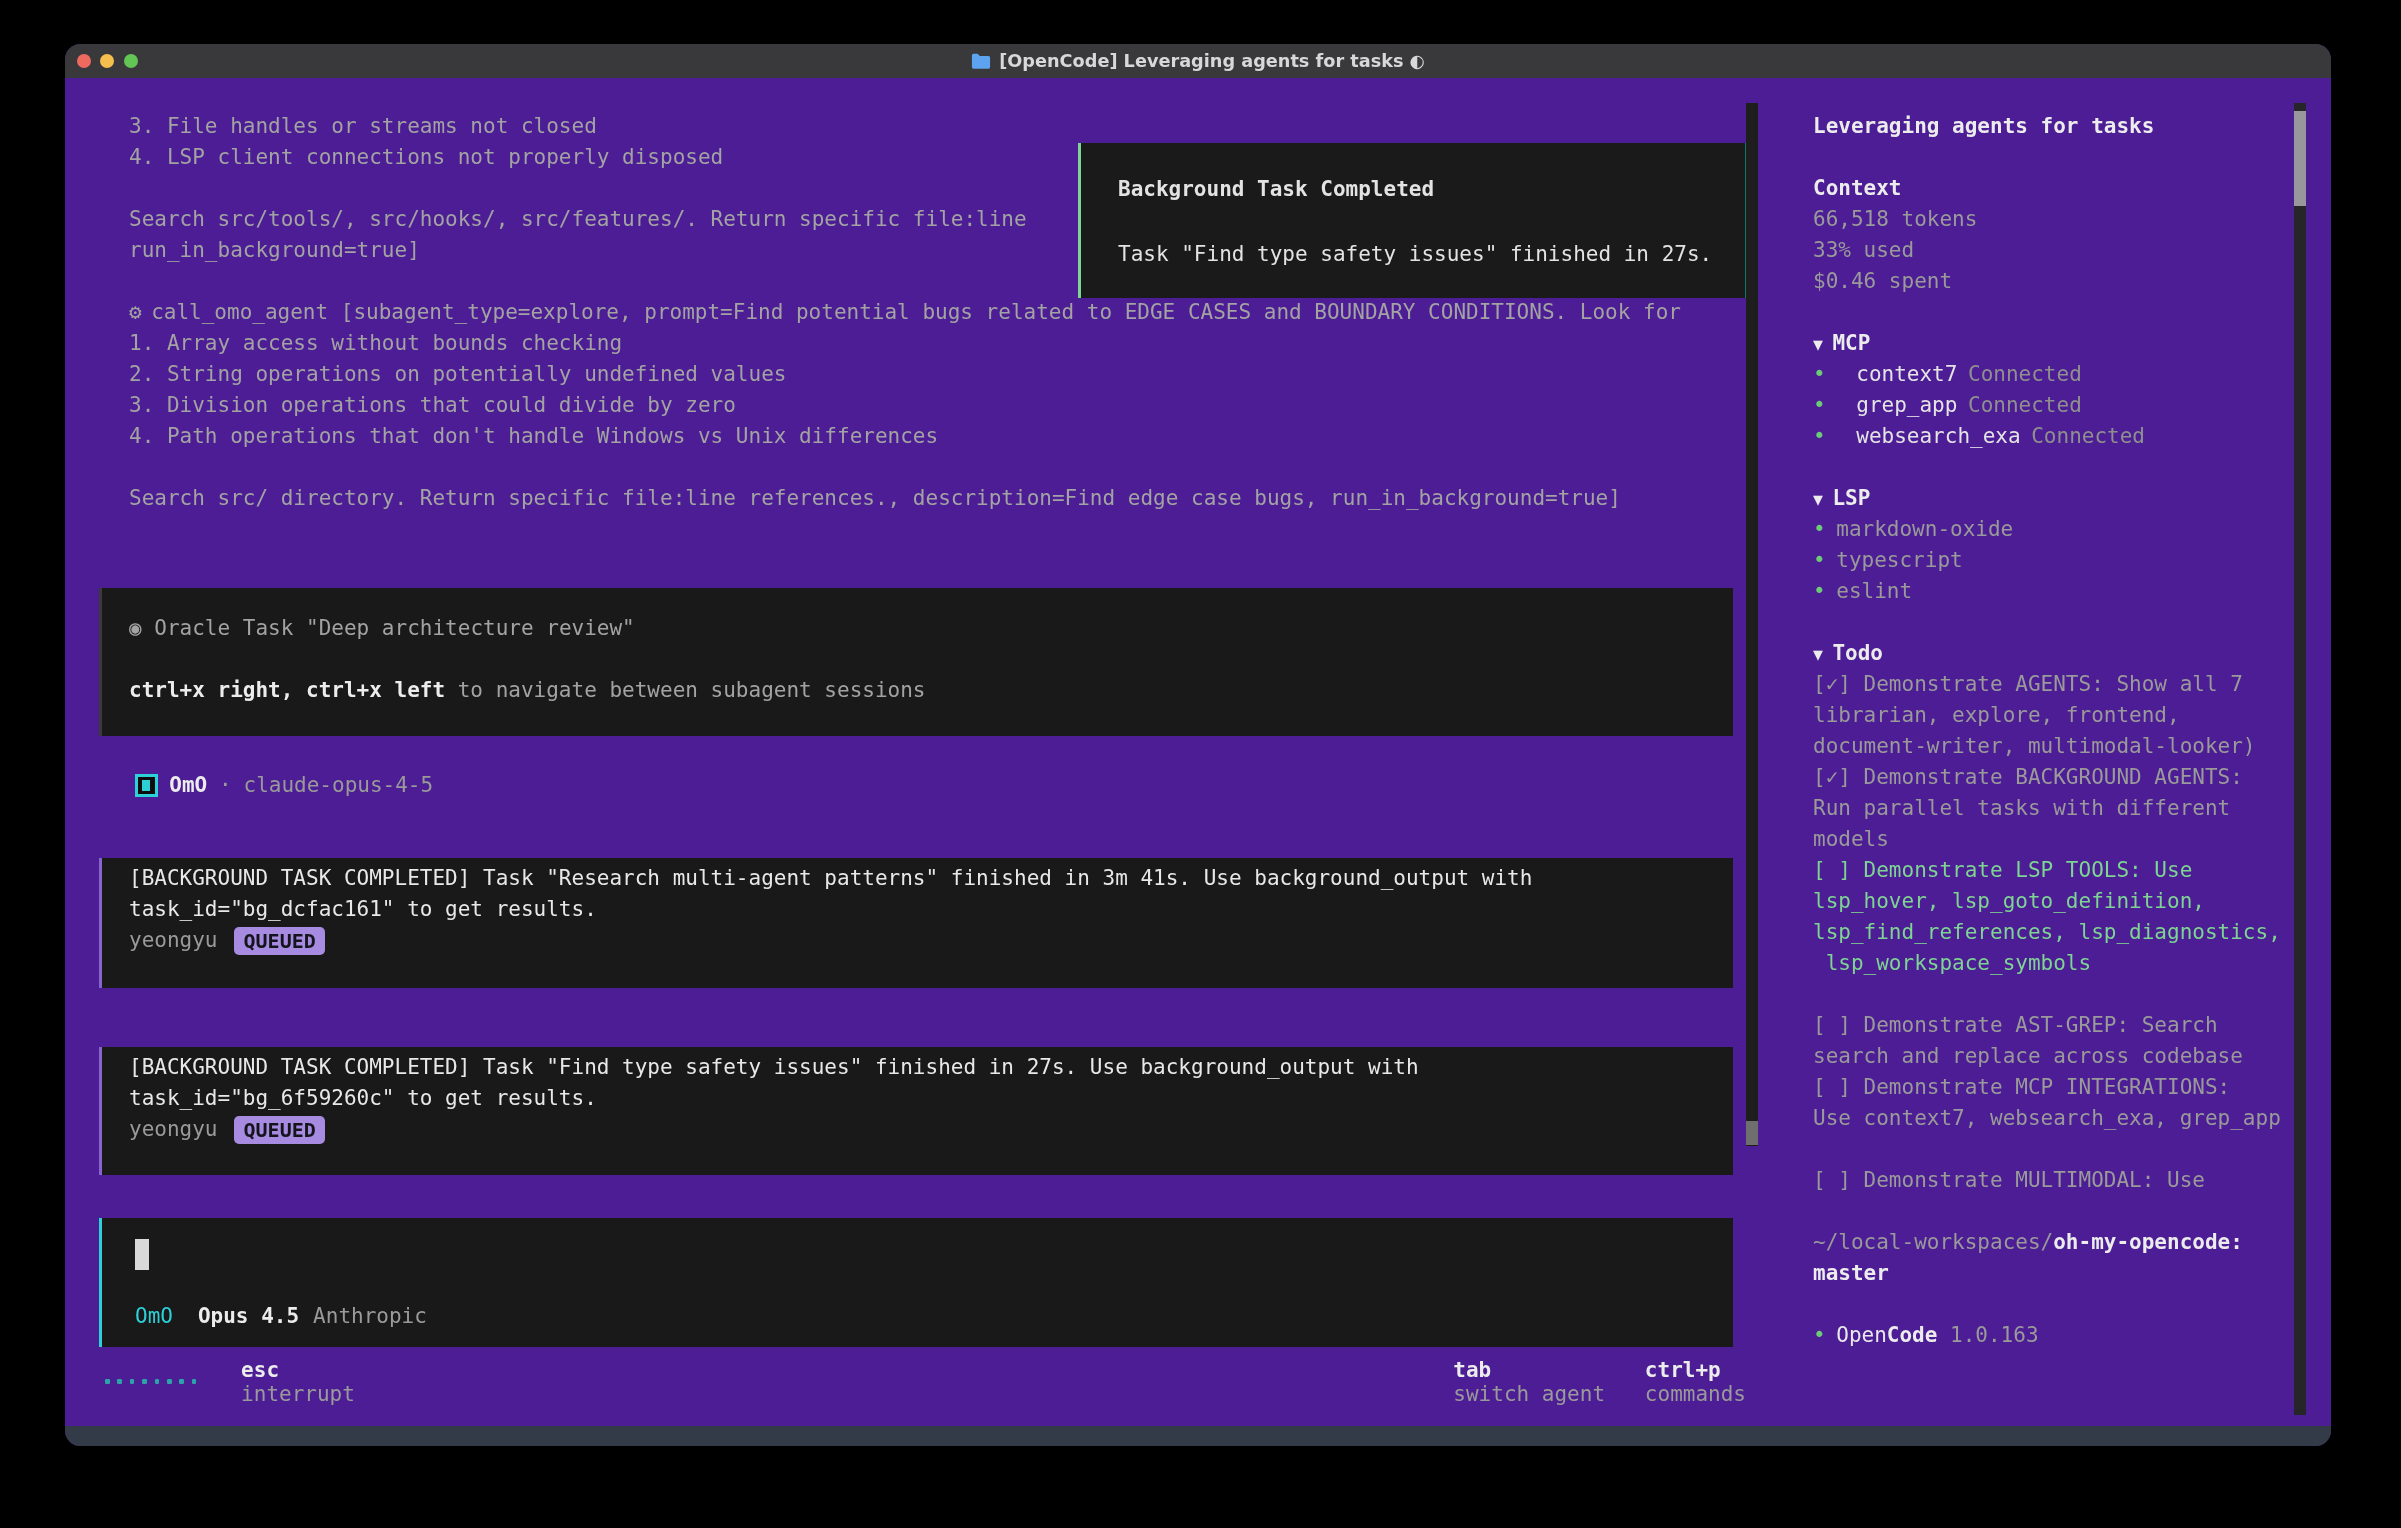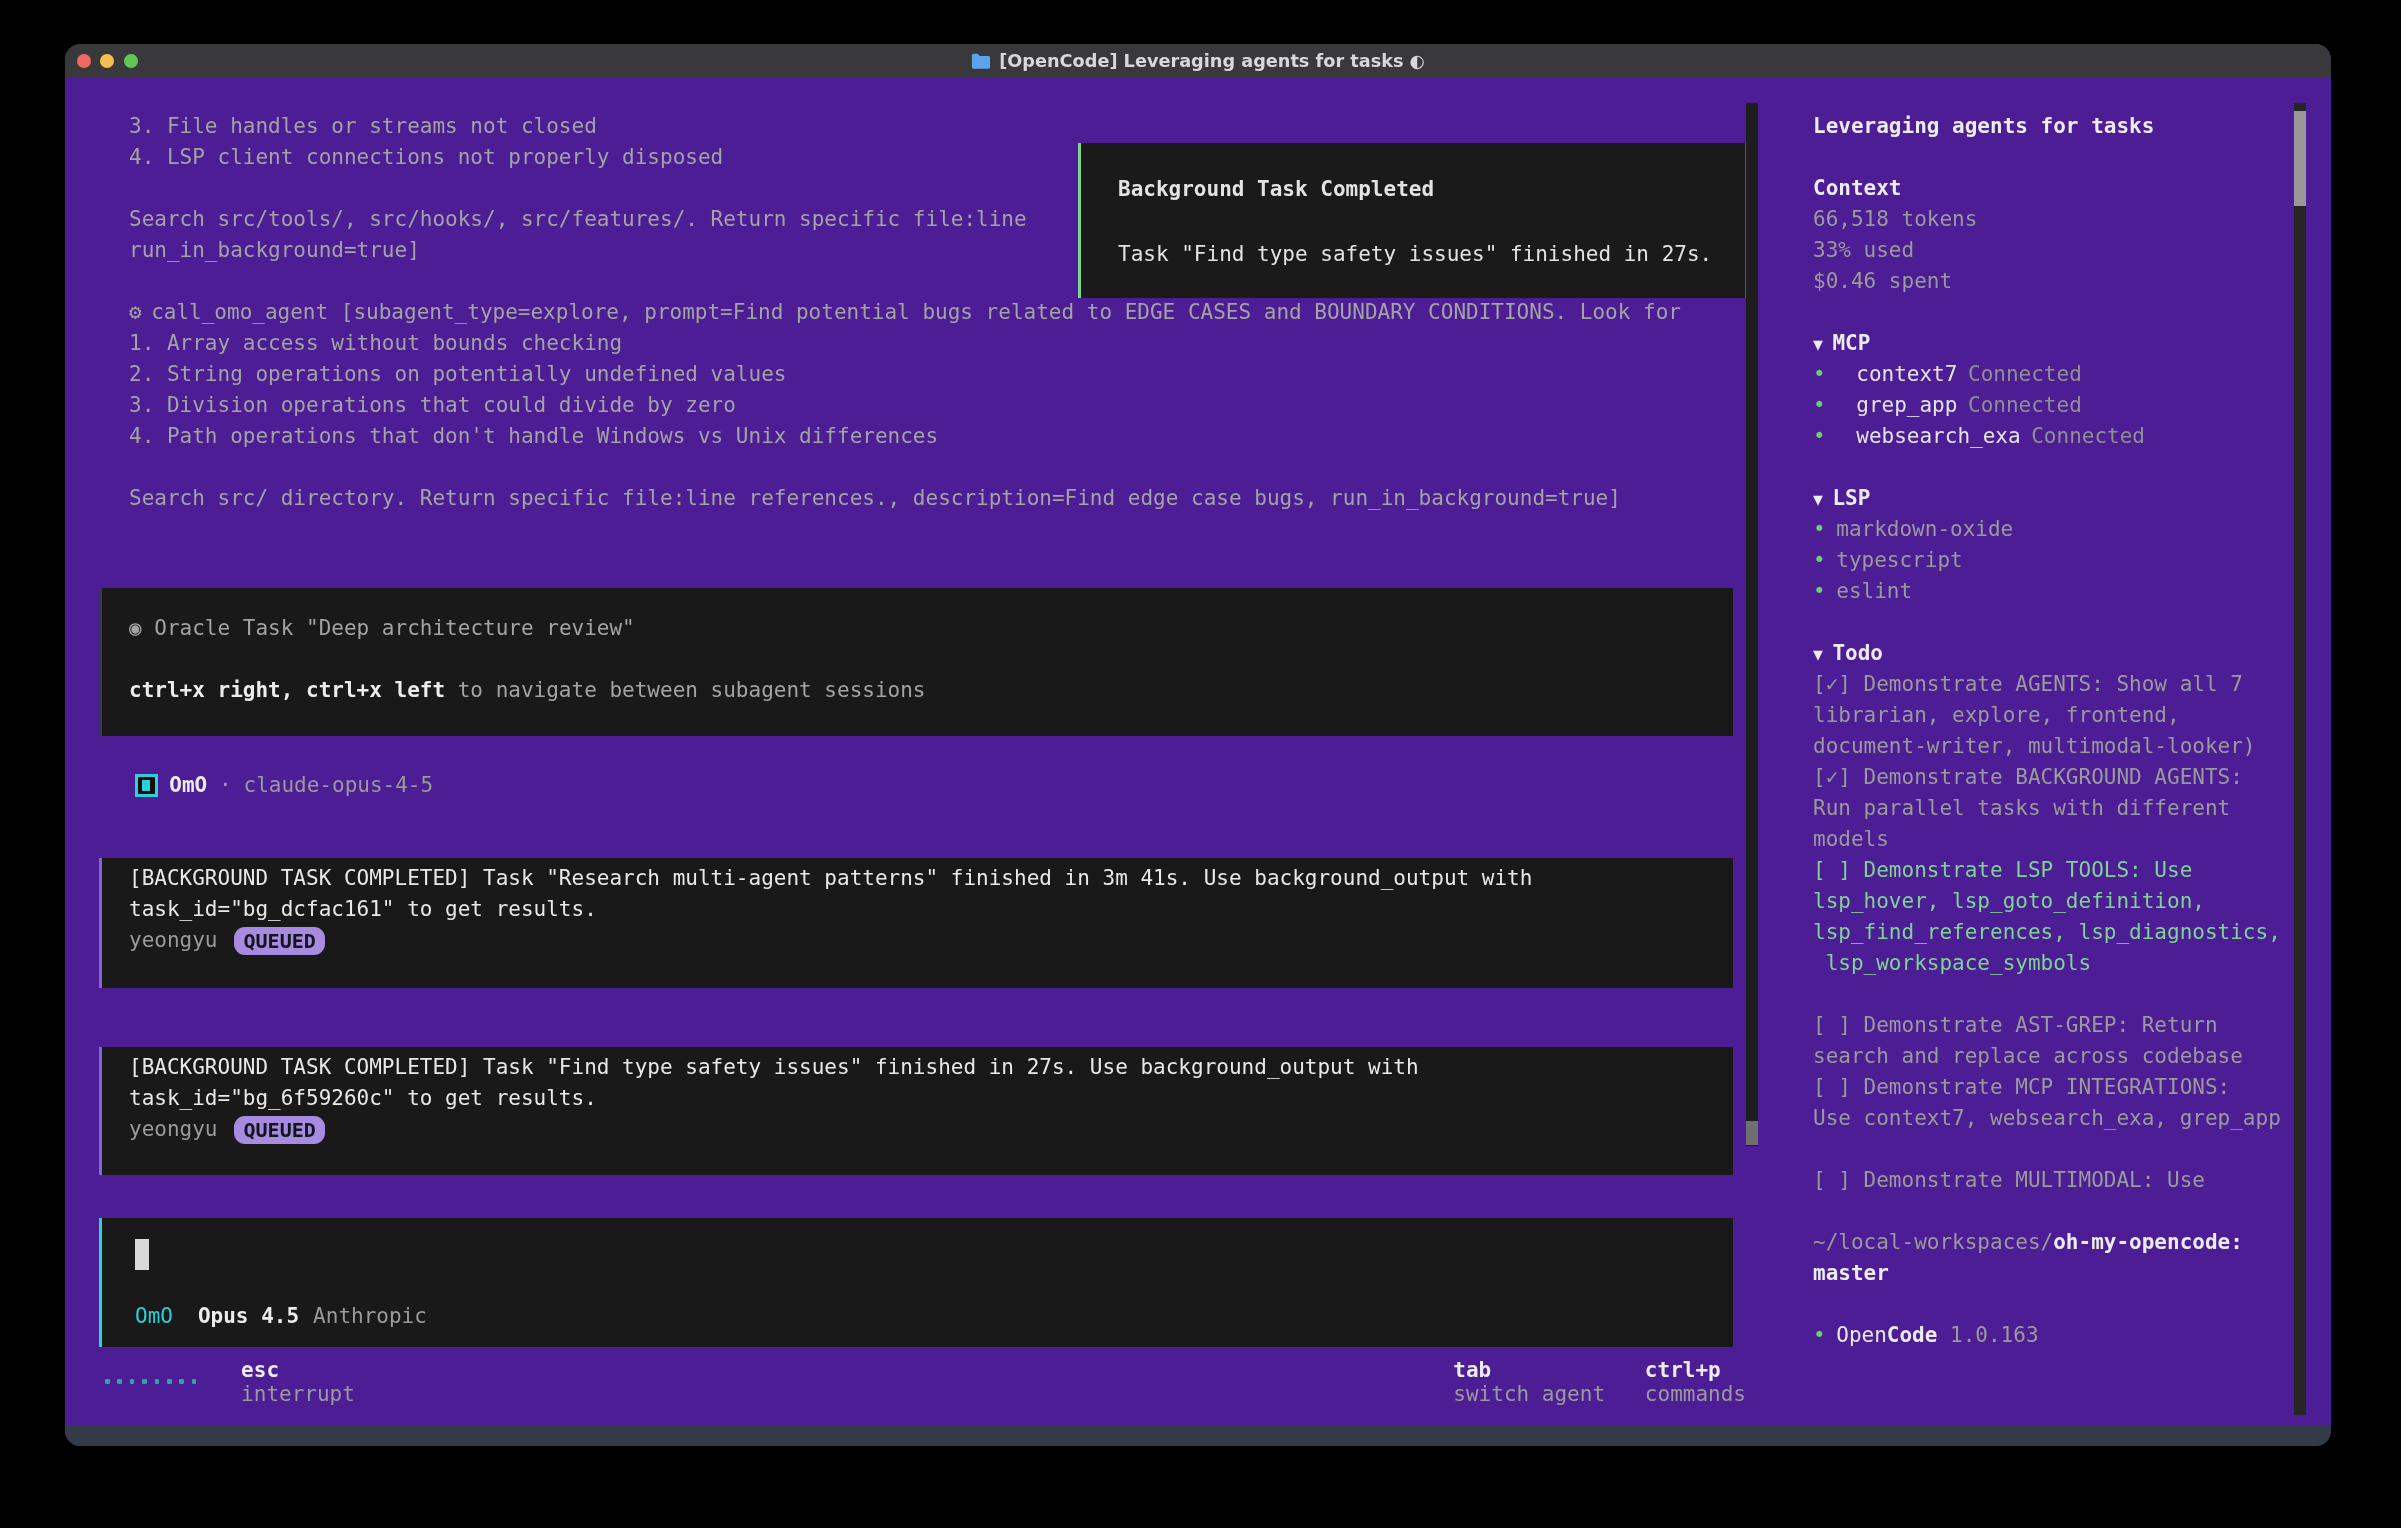--- a/index.html
+++ b/index.html
@@ -37,21 +37,21 @@
               display:flex;align-items:center;justify-content:center;}
   .agent-icon .inner{width:8.3px;height:11.8px;background:#2cd1d8;}
   .agent-header .mline{height:27px;line-height:27px;}
   
   .task-box{position:absolute;left:34px;width:1634px;background:#191919;border-left:3px solid #8a63d2;
             box-sizing:border-box;padding:4.7px 0 0 27px;}
   .task-box.t1{top:814px;height:130px;}
   .task-box.t2{top:1003px;height:128px;}
   .task-box .mline{color:#e8e8e8;}
   .badge{display:inline-block;background:#a78be0;color:#14141c;font-weight:bold;font-size:20px;
-         padding:0 9.5px;margin-left:16.5px;border-radius:11px;line-height:28px;height:28px;vertical-align:middle;}
+         padding:0 9.5px;margin-left:16.5px;border-radius:5px;line-height:28px;height:28px;vertical-align:middle;}
   
   .input-box{position:absolute;left:34px;top:1174px;width:1634px;height:129px;background:#191919;
              border-left:3px solid #2cd1d8;box-sizing:border-box;}
   .cursor{position:absolute;left:33px;top:20.7px;width:14px;height:31px;background:#d9d9d9;}
   .input-meta{position:absolute;left:33px;top:83px;display:flex;align-items:baseline;}
   .input-meta .model{margin-left:25px;}
   .input-meta .provider{margin-left:14px;}
   
   .status{position:absolute;left:40px;top:1322px;width:1641px;height:31px;
           display:flex;align-items:center;justify-content:space-between;}
@@ -211,21 +211,21 @@
     <div class="sline dim">librarian, explore, frontend,</div>
     <div class="sline dim">document-writer, multimodal-looker)</div>
     <div class="sline dim">[✓] Demonstrate BACKGROUND AGENTS:</div>
     <div class="sline dim">Run parallel tasks with different</div>
     <div class="sline dim">models</div>
     <div class="sline grn">[ ] Demonstrate LSP TOOLS: Use</div>
     <div class="sline grn">lsp_hover, lsp_goto_definition,</div>
     <div class="sline grn">lsp_find_references, lsp_diagnostics,</div>
     <div class="sline grn"> lsp_workspace_symbols</div>
     <div class="sline"></div>
-    <div class="sline dim">[ ] Demonstrate AST-GREP: Return</div>
+    <div class="sline dim">[ ] Demonstrate AST-GREP: Search</div>
     <div class="sline dim">search and replace across codebase</div>
     <div class="sline dim">[ ] Demonstrate MCP INTEGRATIONS:</div>
     <div class="sline dim">Use context7, websearch_exa, grep_app</div>
     <div class="sline"></div>
     <div class="sline dim">[ ] Demonstrate MULTIMODAL: Use</div>
     <div class="sline"></div>
     <div class="sline"><span class="dim">~/local-workspaces/</span><span class="b">oh-my-opencode:</span></div>
     <div class="sline b">master</div>
     <div class="sline"></div>
     <div class="sline"><span class="bullet">•</span><span class="w">Open</span><span class="b">Code</span><span class="dim"> 1.0.163</span></div>

